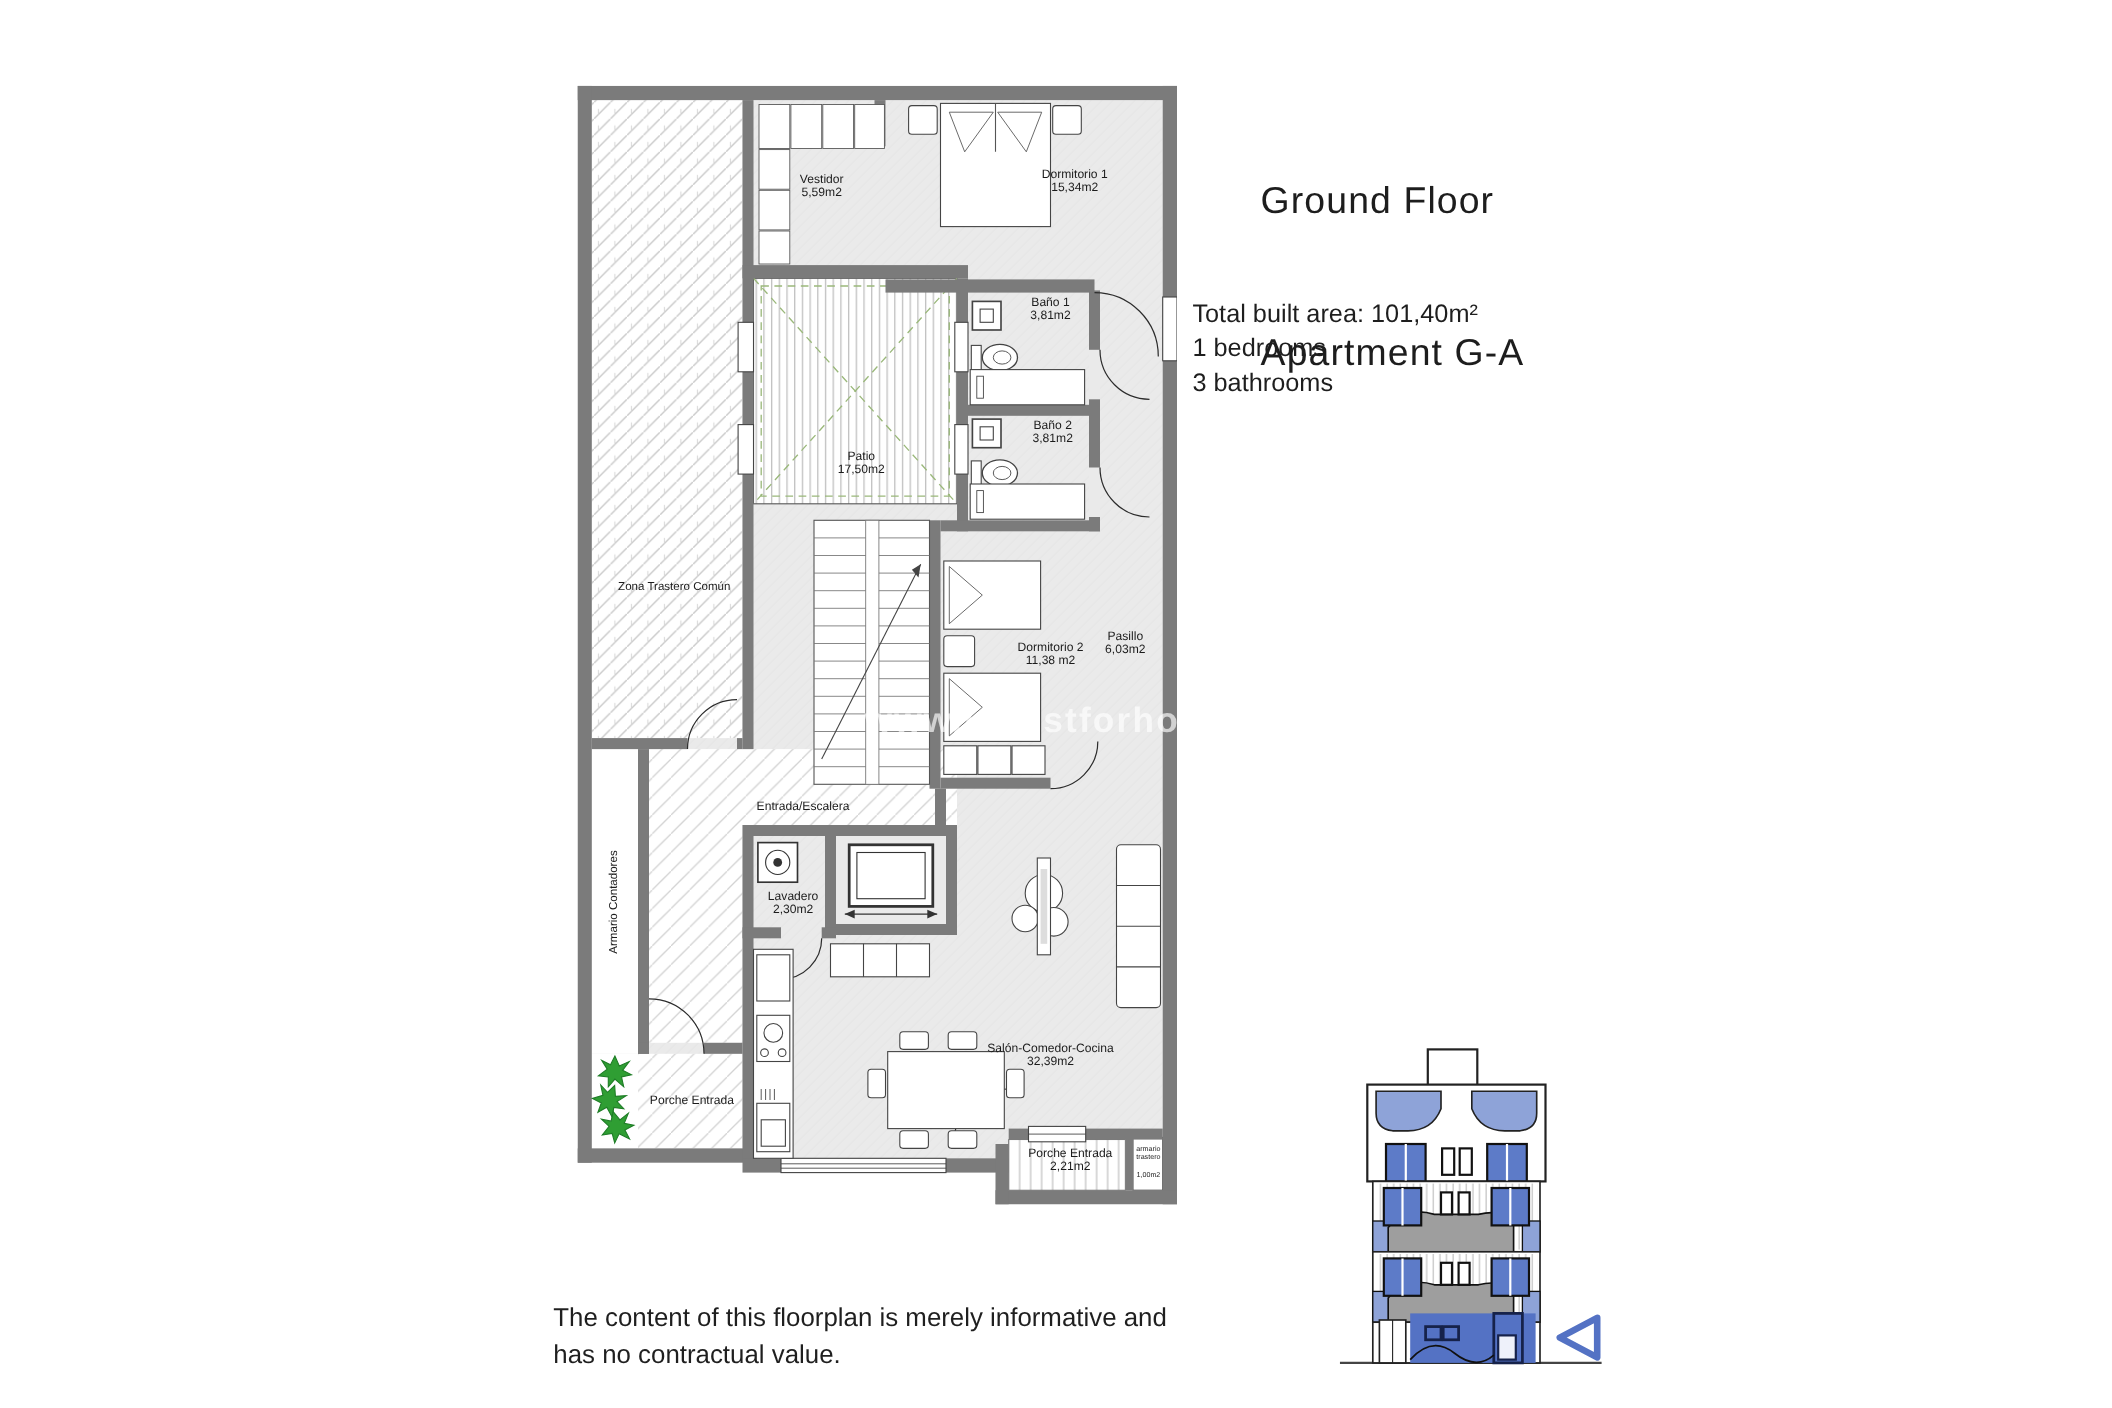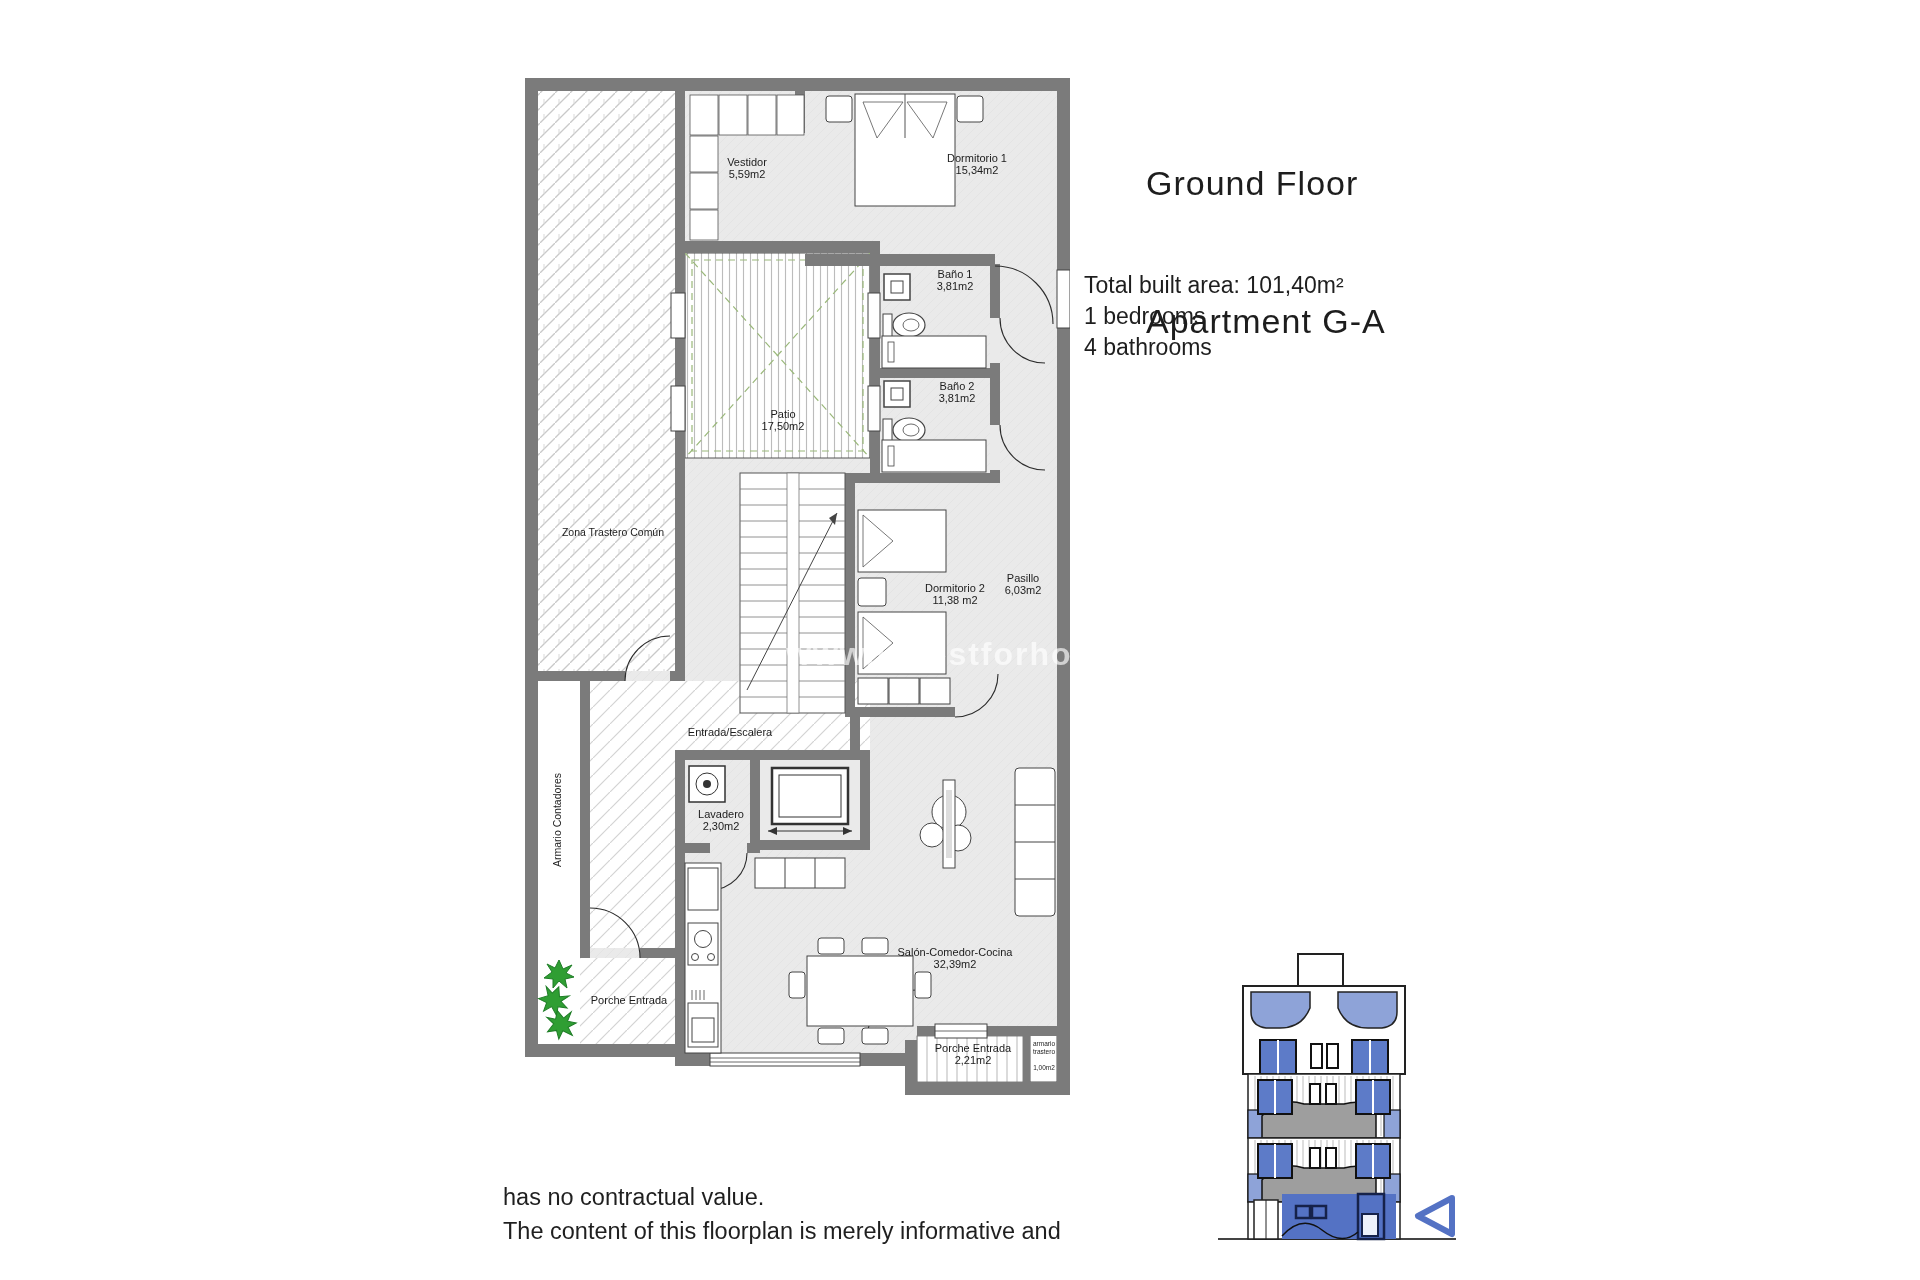--- a/index.html
+++ b/index.html
@@ -290,26 +290,26 @@
   <div class="abs watermark">www.investforhome.c</div>
 
   <div class="abs title">
     <div>Ground Floor</div>
     <div>Apartment G-A</div>
   </div>
 
   <div class="abs summary">
     <div>Total built area: 101,40m²</div>
     <div>1 bedrooms</div>
-    <div>4 bathrooms</div>
+    <div>3 bathrooms</div>
   </div>
 
   <div class="abs disclaimer">
+    <div>The content of this floorplan is merely informative and</div>
     <div>has no contractual value.</div>
-    <div>The content of this floorplan is merely informative and</div>
   </div>
 
   <svg class="abs" style="left:1218px;top:948px;" width="250" height="300" viewBox="0 0 250 300">
     <defs>
       <pattern id="bstripe" width="6" height="6" patternUnits="userSpaceOnUse">
         <line x1="1" y1="0" x2="1" y2="6" stroke="#bbbbbb" stroke-width="1"></line>
       </pattern>
     </defs>
     <line x1="0" y1="291" x2="238" y2="291" stroke="#444" stroke-width="2"></line>
 

